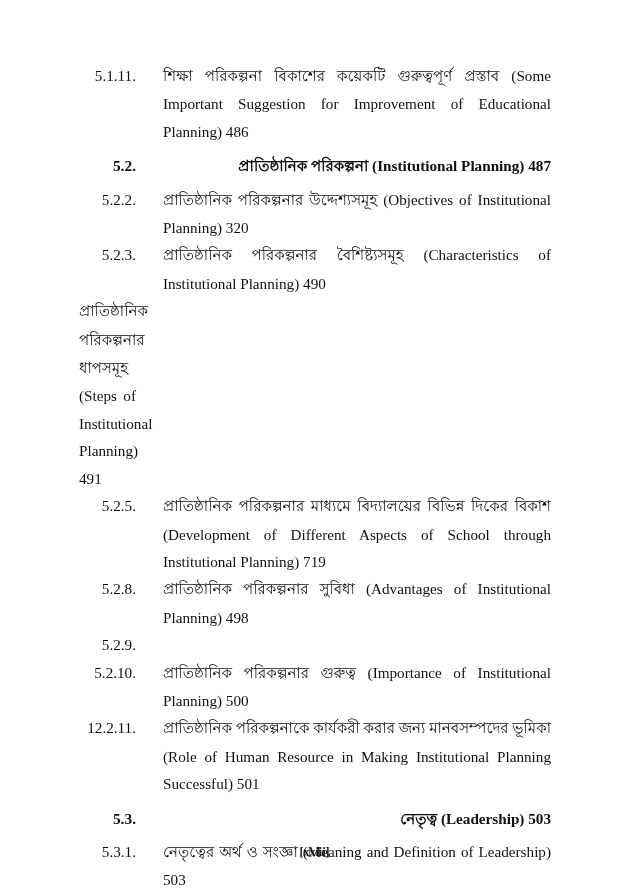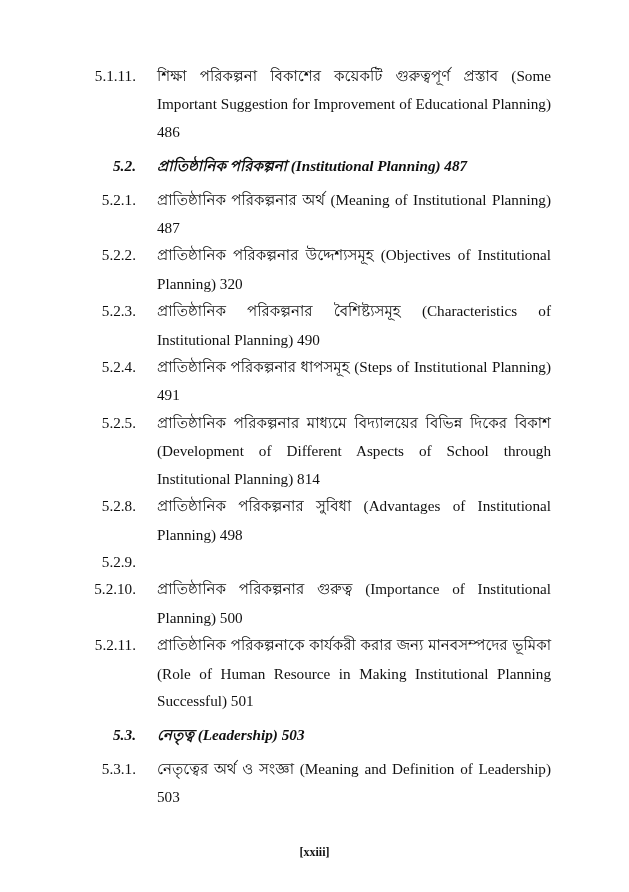--- a/index.html
+++ b/index.html
@@ -27,21 +27,21 @@
   .toc {
     position: absolute;
     left: 70px;
     top: 62px;
     width: 481px;
   }
   
   .entry {
     display: grid;
     grid-template-columns: 66px 1fr;
-    column-gap: 12px;
+    column-gap: 18px;
     margin-bottom: 0px;
     line-height: 27.4px;
   }
   .entry .num {
     text-align: right;
     font-size: 15.2px;
     white-space: nowrap;
     font-family: "Liberation Serif", "DejaVu Serif", serif;
   }
   .entry .txt {
@@ -54,31 +54,30 @@
   }
   
   .bn {
     font-family: "Liberation Serif", "DejaVu Sans", sans-serif;
     font-size: 15.0px;
   }
   
   .entry.major .num,
   .entry.major .txt {
     font-weight: bold;
-    font-style: italic;
   }
   .entry.major {
     margin-top: 7px;
     margin-bottom: 5px;
   }
   .entry.major .num {
     font-size: 15.4px;
   }
   .entry.major .txt {
-    text-align: left;
+    text-align: right;
   }
   .footer {
     position: absolute;
     left: 0;
     top: 845px;
     width: 629px;
     text-align: center;
     font-size: 12px;
     font-weight: bold;
     font-family: "Liberation Serif", "DejaVu Serif", serif;
@@ -91,52 +90,47 @@
   <div class="toc">
       <div class="entry">
         <div class="num">5.1.11.</div>
         <div class="txt"><span class="bn">শিক্ষা পরিকল্পনা বিকাশের কয়েকটি গুরুত্বপূর্ণ প্রস্তাব</span> <span>(Some Important Suggestion for Improvement of Educational Planning)</span> <span>486</span></div>
       </div>
       <div class="entry major">
         <div class="num">5.2.</div>
         <div class="txt"><span class="bn">প্রাতিষ্ঠানিক পরিকল্পনা</span> <span>(Institutional Planning)</span> <span>487</span></div>
       </div>
       <div class="entry">
-        <div class="num">5.2.1.</div>
-        <div class="txt"><span class="bn">প্রাতিষ্ঠানিক পরিকল্পনার অর্থ</span> <span>(Meaning of Institutional Planning)</span> <span>487</span></div>
-      </div>
-      <div class="entry">
         <div class="num">5.2.2.</div>
         <div class="txt"><span class="bn">প্রাতিষ্ঠানিক পরিকল্পনার উদ্দেশ্যসমূহ</span> <span>(Objectives of Institutional Planning)</span> <span>320</span></div>
       </div>
       <div class="entry">
         <div class="num">5.2.3.</div>
         <div class="txt"><span class="bn">প্রাতিষ্ঠানিক পরিকল্পনার বৈশিষ্ট্যসমূহ</span> <span>(Characteristics of Institutional Planning)</span> <span>490</span></div>
       </div>
       <div class="entry">
-        <div class="num">5.2.4.</div>
         <div class="txt"><span class="bn">প্রাতিষ্ঠানিক পরিকল্পনার ধাপসমূহ</span> <span>(Steps of Institutional Planning)</span> <span>491</span></div>
       </div>
       <div class="entry">
         <div class="num">5.2.5.</div>
-        <div class="txt"><span class="bn">প্রাতিষ্ঠানিক পরিকল্পনার মাধ্যমে বিদ্যালয়ের বিভিন্ন দিকের বিকাশ</span> <span>(Development of Different Aspects of School through Institutional Planning)</span> <span>814</span></div>
+        <div class="txt"><span class="bn">প্রাতিষ্ঠানিক পরিকল্পনার মাধ্যমে বিদ্যালয়ের বিভিন্ন দিকের বিকাশ</span> <span>(Development of Different Aspects of School through Institutional Planning)</span> <span>719</span></div>
       </div>
       <div class="entry">
         <div class="num">5.2.8.</div>
         <div class="txt"><span class="bn">প্রাতিষ্ঠানিক পরিকল্পনার সুবিধা</span> <span>(Advantages of Institutional Planning)</span> <span>498</span></div>
       </div>
       <div class="entry">
         <div class="num">5.2.9.</div>
       </div>
       <div class="entry">
         <div class="num">5.2.10.</div>
         <div class="txt"><span class="bn">প্রাতিষ্ঠানিক পরিকল্পনার গুরুত্ব</span> <span>(Importance of Institutional Planning)</span> <span>500</span></div>
       </div>
       <div class="entry">
-        <div class="num">5.2.11.</div>
+        <div class="num">12.2.11.</div>
         <div class="txt"><span class="bn">প্রাতিষ্ঠানিক পরিকল্পনাকে কার্যকরী করার জন্য মানবসম্পদের ভূমিকা</span> <span>(Role of Human Resource in Making Institutional Planning Successful)</span> <span>501</span></div>
       </div>
       <div class="entry major">
         <div class="num">5.3.</div>
         <div class="txt"><span class="bn">নেতৃত্ব</span> <span>(Leadership)</span> <span>503</span></div>
       </div>
       <div class="entry">
         <div class="num">5.3.1.</div>
         <div class="txt"><span class="bn">নেতৃত্বের অর্থ ও সংজ্ঞা</span> <span>(Meaning and Definition of Leadership)</span> <span>503</span></div>
       </div>

